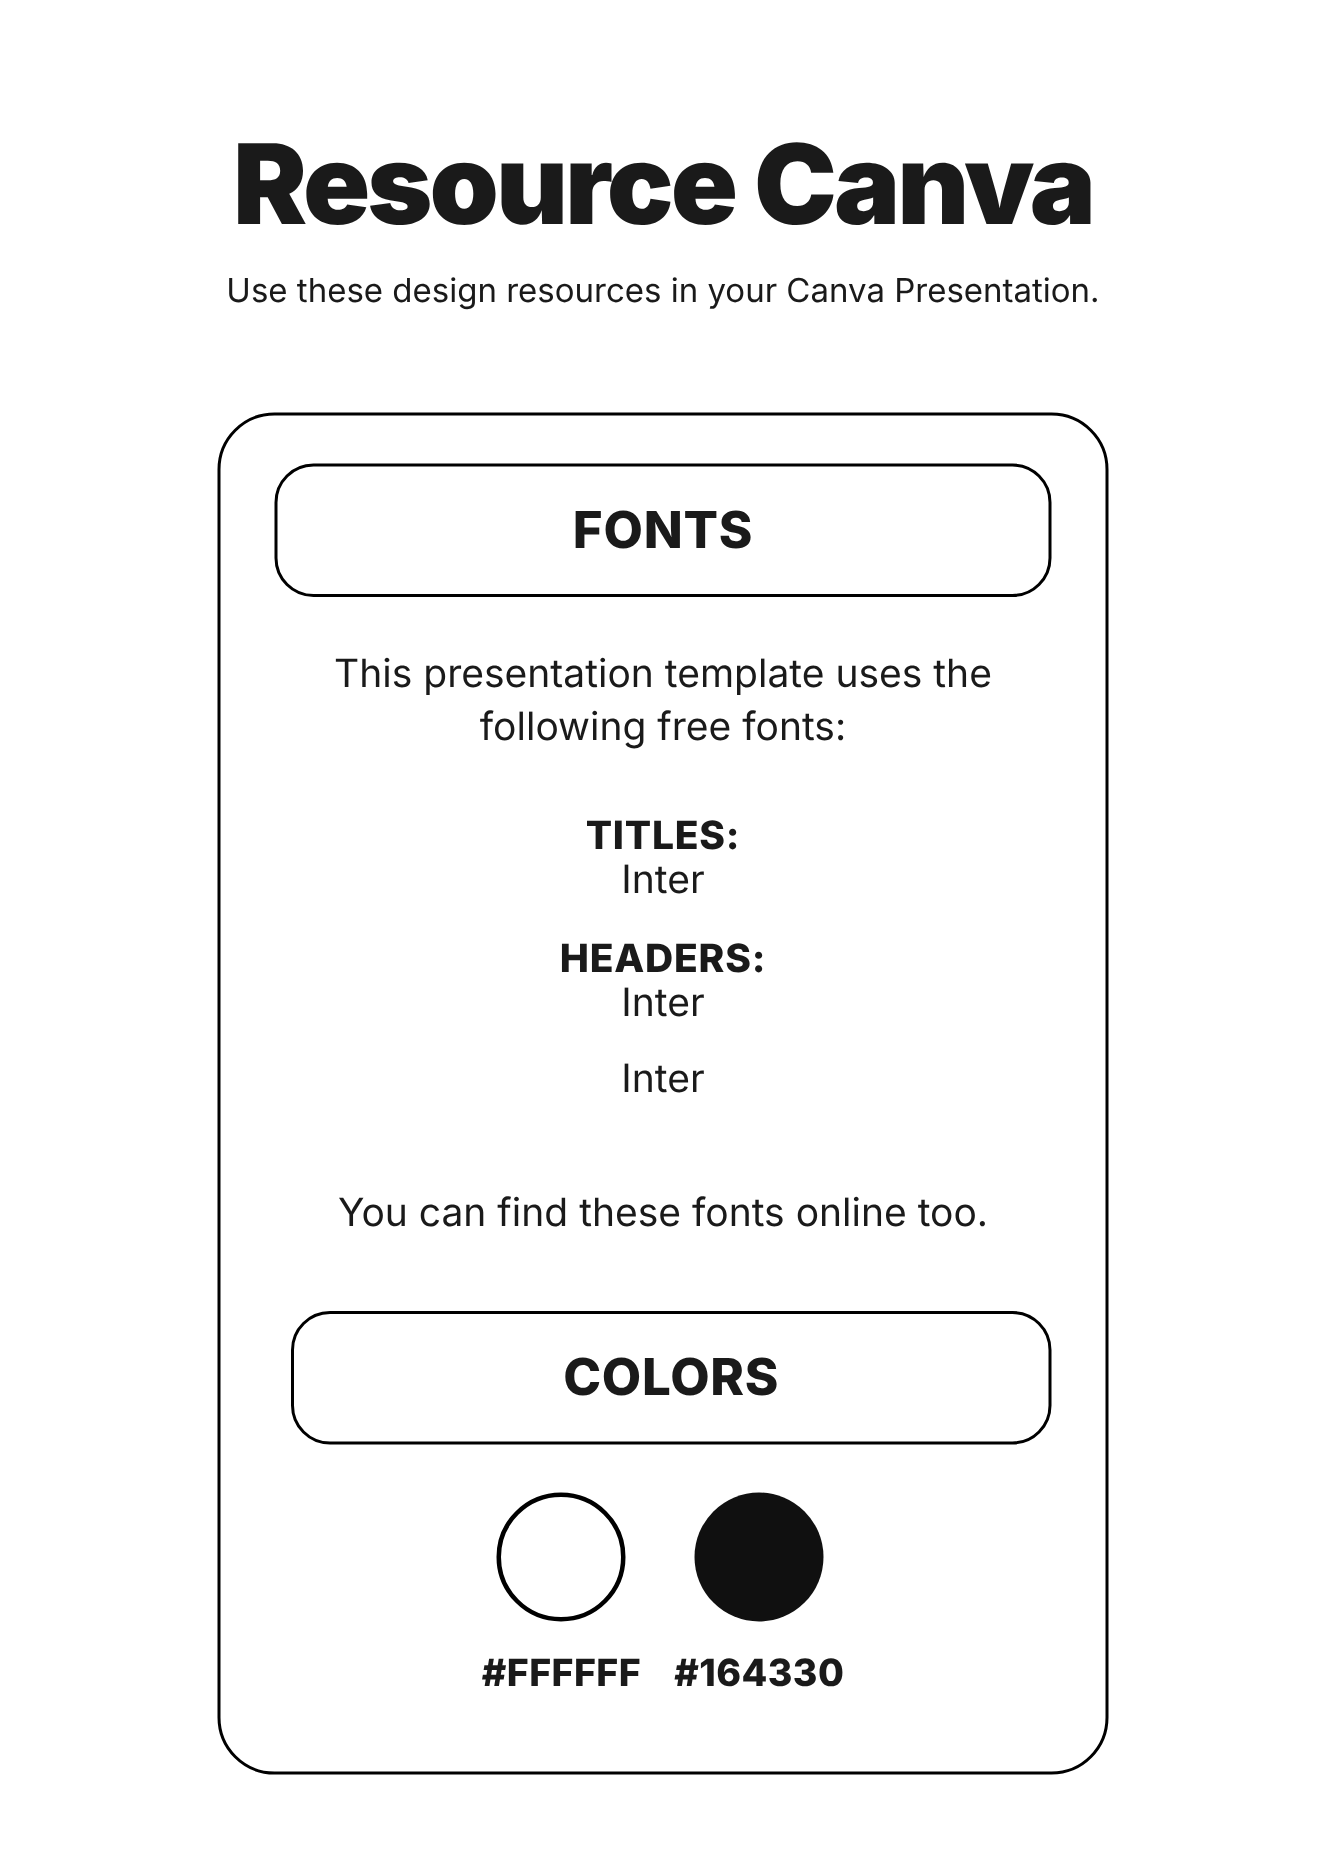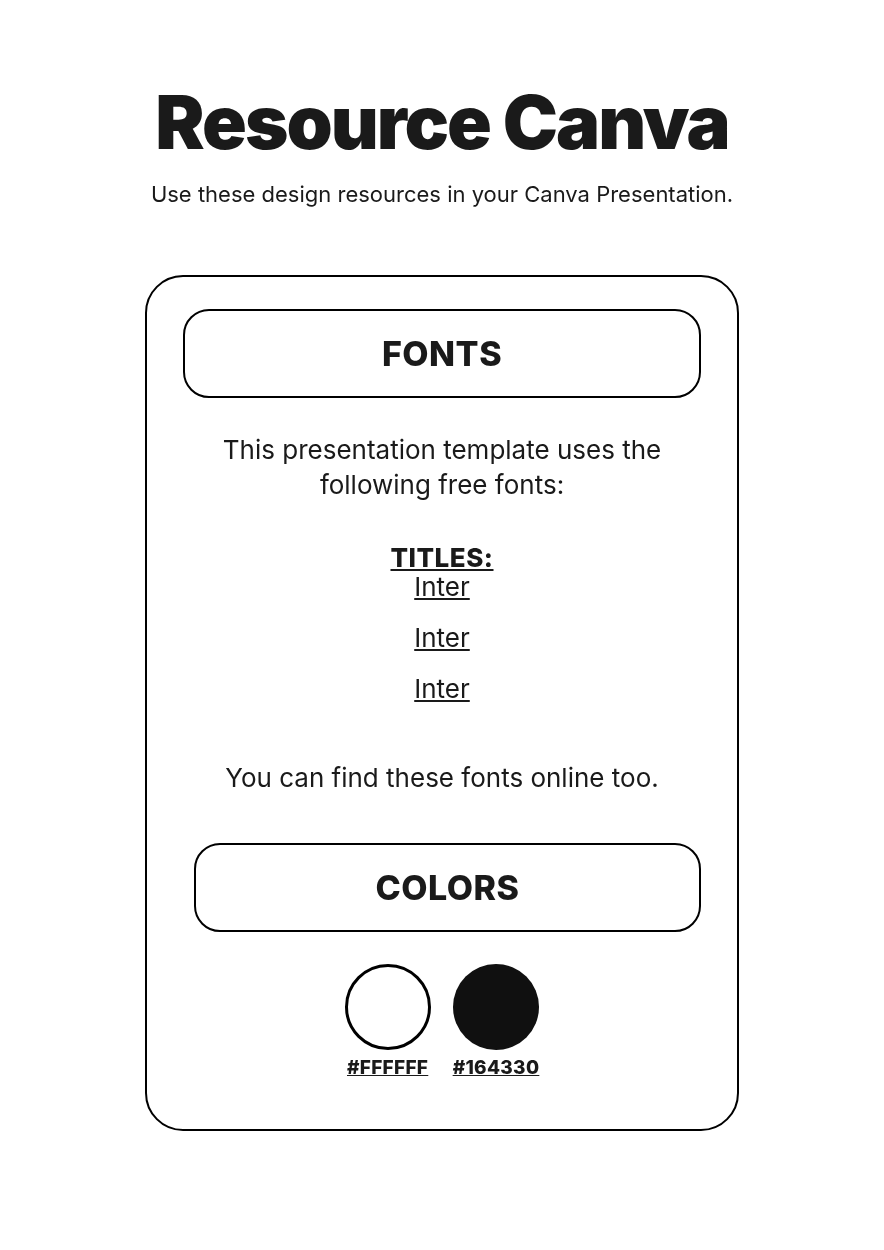--- a/index.html
+++ b/index.html
@@ -49,21 +49,20 @@
   .fonts-intro {
     font-size: 26px;
     text-align: center;
     margin-top: 34px;
     line-height: 1.35;
     font-weight: 400;
   }
   .font-block {
     text-align: center;
     margin-top: 40px;
-    text-decoration: underline;
   }
   .font-block + .font-block {
     margin-top: 22px;
   }
   .font-label {
     font-size: 26px;
     font-weight: 800;
     letter-spacing: 0.5px;
   }
   .font-value {
@@ -97,45 +96,45 @@
     margin: 0 auto;
   }
   .circle.white {
     background: #ffffff;
     border: 3px solid #000;
   }
   .circle.black {
     background: #101010;
   }
   .swatch-label {
-    font-size: 19px;
+    font-size: 25px;
     font-weight: 800;
-    margin-top: 6px;
+    margin-top: 20px;
     letter-spacing: 0.3px;
-    text-decoration: underline;
   }
 </style>
 </head>
 <body>
 
 <h1 class="page-title">Resource Canva</h1>
 <p class="page-subtitle">Use these design resources in your Canva Presentation.</p>
 
 <div class="card">
 
   <div class="pill-header">FONTS</div>
 
   <p class="fonts-intro">This presentation template uses the following free fonts:</p>
 
   <div class="font-block">
     <div class="font-label">TITLES:</div>
     <div class="font-value">Inter</div>
   </div>
 
   <div class="font-block">
+    <div class="font-label">HEADERS:</div>
     <div class="font-value">Inter</div>
   </div>
 
   <div class="font-block">
     <div class="font-value">Inter</div>
   </div>
 
   <p class="fonts-note">You can find these fonts online too.</p>
 
   <div class="pill-header colors-header">COLORS</div>

